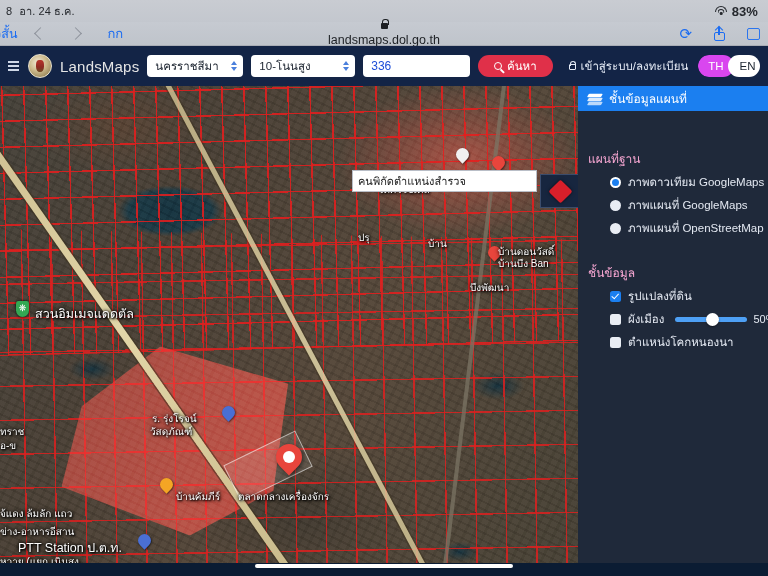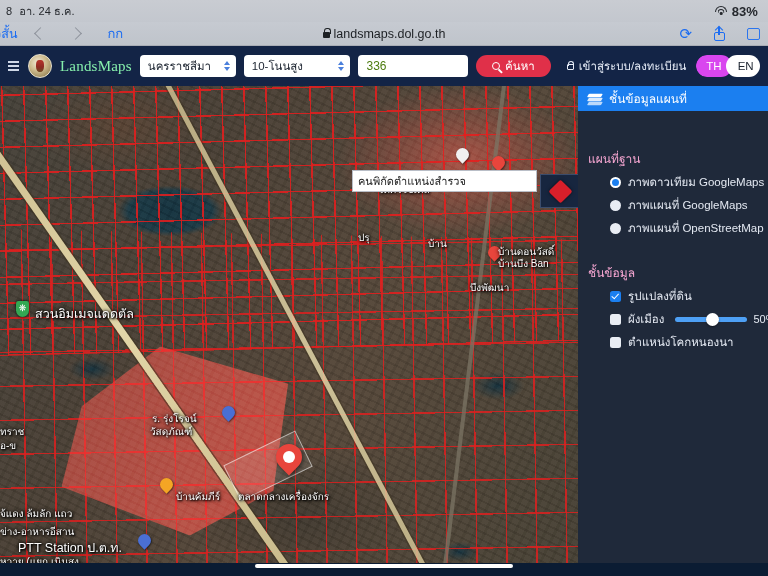--- a/index.html
+++ b/index.html
@@ -42,21 +42,21 @@
     white-space: nowrap; overflow: hidden;
   }
   .bb-nav { display: flex; align-items: center; gap: 26px; margin-left: 18px; color: #8d929b; }
   .chev { width: 9px; height: 9px; border-top: 1.7px solid #8d929b; border-right: 1.7px solid #8d929b; display:block; }
   .chev.left  { transform: rotate(-135deg); }
   .chev.right { transform: rotate(45deg); }
   .bb-aa { color:#1b6cf2; font-size: 13px; margin-left: 28px; }
   .bb-url {
     position: absolute; left: 0; right: 0; margin: 0 auto; width: 320px;
     text-align: center; font-size: 12.5px; color: #1d2024;
-    display: flex; align-items: center; justify-content: center; gap: 4px;
+    display: flex; align-items: center; justify-content: center; gap: 4px; flex-direction: column;
   }
   .lock {
     width: 7px; height: 6px; background: #1d2024; border-radius: 1px;
     position: relative; display: inline-block; margin-top: 2px;
   }
   .lock::before {
     content:""; position: absolute; left: 1px; top: -4px; width: 5px; height: 5px;
     border: 1.3px solid #1d2024; border-bottom: none; border-radius: 3px 3px 0 0;
   }
   .bb-right { position: absolute; right: 8px; display: flex; align-items: center; gap: 22px; color:#1b6cf2; }
@@ -77,35 +77,35 @@
   .menu-burger i { width: 11px; height: 1.8px; background: #cfd7e6; display:block; }
   .logo-emblem {
     width: 24px; height: 24px; border-radius: 50%;
     background: radial-gradient(circle at 40% 35%, #f2ead7 0%, #cbb88a 45%, #7e6a3c 100%);
     border: 1.5px solid #e8e2cf; position: relative; flex: none;
   }
   .logo-emblem::after {
     content:""; position:absolute; inset: 5px 7px; border-radius: 40% 40% 45% 45%;
     background: linear-gradient(180deg,#b8342b 0%, #8e2a23 60%, #6d4a20 100%);
   }
-  .brandname { color:#86efac; font-size: 15px; letter-spacing: .2px; white-space: nowrap; font-family: Liberation Serif, serif; }
+  .brandname { color:#e5e5e5; font-size: 15px; letter-spacing: .2px; white-space: nowrap; }
   .selectbox {
     height: 22px; min-width: 96px; background:#fff; border-radius: 4px;
     display:flex; align-items:center; justify-content: space-between;
     padding: 0 6px 0 8px; font-size: 11.5px; color:#1c2430; white-space: nowrap;
   }
   .selectbox.prov { width: 98px; }
   .selectbox.amph { width: 112px; }
   .selarrow { display:flex; flex-direction:column; gap:2px; margin-left:6px; color:#3f6fd0; }
   .selarrow i { width:0;height:0; border-left:3.3px solid transparent; border-right:3.3px solid transparent; }
   .selarrow i:first-child { border-bottom: 4px solid #4a7fdc; }
   .selarrow i:last-child  { border-top: 4px solid #4a7fdc; }
   .searchinput {
     height: 22px; width: 115px; background:#fff; border-radius: 4px;
-    display:flex; align-items:center; padding: 0 8px; font-size: 12px; color:#4d7c0f;
+    display:flex; align-items:center; padding: 0 8px; font-size: 12px; color:#1d4ed8;
   }
   .searchbtn {
     height: 22px; padding: 0 16px; background:#e03049; border-radius: 12px;
     color:#fff; font-size: 11.5px; display:flex; align-items:center; gap:5px; white-space:nowrap;
   }
   .mag { width: 8px; height: 8px; border: 1.6px solid #fff; border-radius: 50%; position: relative; display:inline-block; }
   .mag::after { content:""; position:absolute; right:-3.5px; bottom:-2.5px; width:4.5px; height:1.6px; background:#fff; transform: rotate(45deg); }
   .spacer { flex: 1; }
   .loginlink { color:#e6ecf7; font-size: 11.5px; display:flex; align-items:center; gap:5px; white-space:nowrap; }
   .lock2 { width:7px;height:6px;border:1.3px solid #e6ecf7;border-radius:1px;position:relative;display:inline-block;margin-top:2px;}

